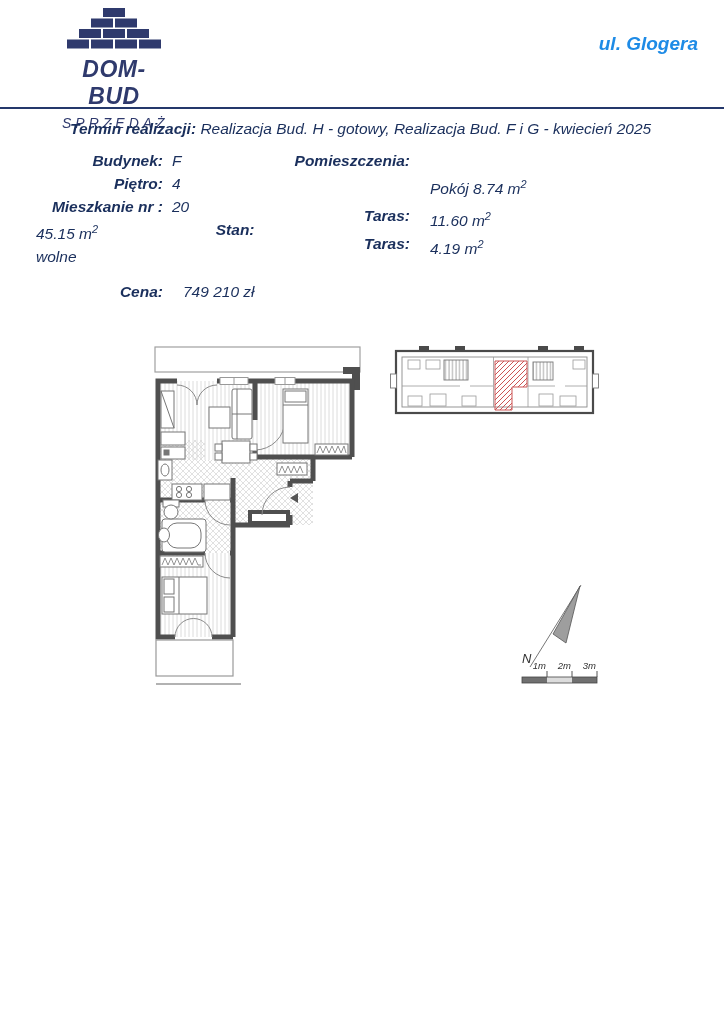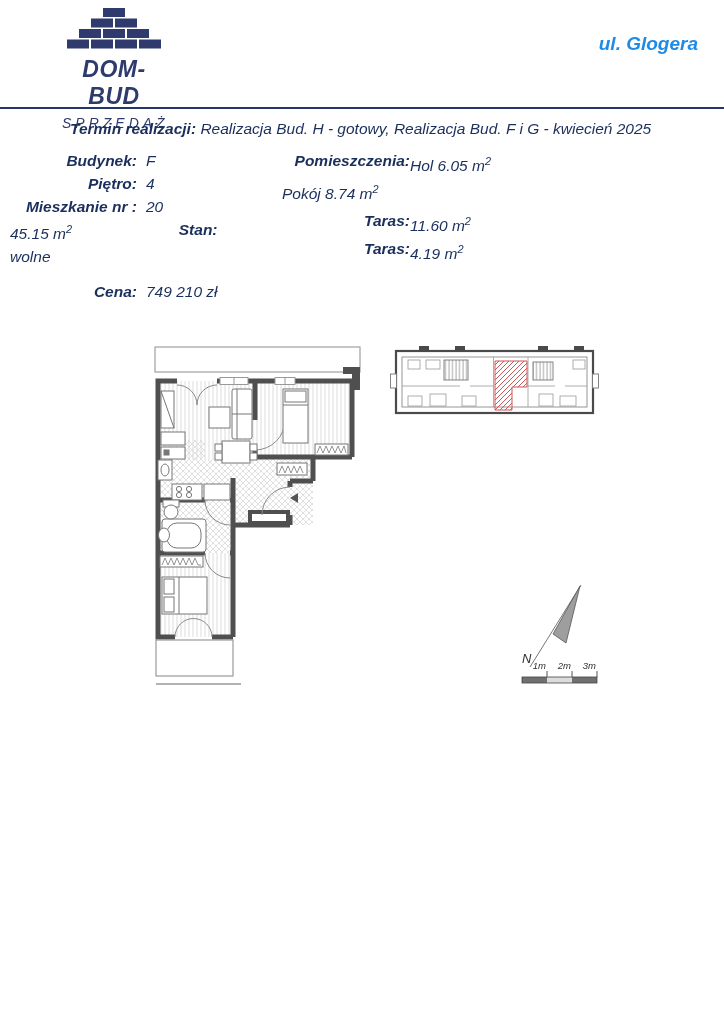--- a/index.html
+++ b/index.html
@@ -8,24 +8,24 @@
   
   .logo{position:absolute;left:62px;top:8px;width:104px;text-align:center;}
   .logo-title{font-size:23px;font-weight:800;color:#2f3a6d;margin-top:3px;letter-spacing:.5px;}
   .logo-sub{font-size:14px;letter-spacing:4px;color:#2f3a6d;margin-top:5px;font-weight:500;}
   .location{position:absolute;right:26px;top:33px;font-size:19px;font-weight:bold;color:#1e8be6;}
   .divider{position:absolute;left:0;top:107px;width:724px;height:2px;background:#24386b;}
   
   .realization{position:absolute;left:46px;top:120px;font-size:15.5px;}
   .realization b{font-weight:bold;margin-left:24px;}
   
-  .details{position:absolute;left:10px;top:149px;display:grid;grid-template-columns:127px auto;column-gap:9px;line-height:23px;font-size:15.5px;}
+  .details{position:absolute;left:36px;top:149px;display:grid;grid-template-columns:127px auto;column-gap:9px;line-height:23px;font-size:15.5px;}
   .details .lbl,.rooms .lbl{font-weight:bold;text-align:right;white-space:nowrap;}
-  .price{margin-top:12px;display:grid;grid-template-columns:127px auto;column-gap:9px;grid-column:1 / span 2;line-height:23px;}
-  .rooms{position:absolute;left:282px;top:150px;display:grid;grid-template-columns:128px auto;column-gap:0;line-height:22.5px;font-size:15.5px;}
+  .price{margin-top:12px;display:grid;grid-template-columns:127px auto;column-gap:20px;grid-column:1 / span 2;line-height:23px;}
+  .rooms{position:absolute;left:282px;top:150px;display:grid;grid-template-columns:128px auto;column-gap:20px;line-height:22.5px;font-size:15.5px;}
   .taras-gap{height:5px;grid-column:1 / span 2;}
   sup{font-size:11px;}
   .val{white-space:nowrap;}
   
   .plan-svg{position:absolute;left:148px;top:340px;}
   .building-svg{position:absolute;left:390px;top:344px;}
   .compass-svg{position:absolute;left:515px;top:578px;}
 </style>
 </head>
 <body>
@@ -69,21 +69,20 @@
     <span class="lbl">Stan:</span>
     <span class="val">wolne</span>
     <div class="price">
       <span class="lbl">Cena:</span>
       <span class="val">749 210 zł</span>
     </div>
   </div>
 
   <div class="rooms">
     <span class="lbl">Pomieszczenia:</span>
-    <span class="val"><span>Hol 6.05 m</span><sup>2</sup></span>
     <span class="lbl"></span>
     <span class="lbl"></span>
     <span class="lbl"></span>
     <span class="lbl"></span>
     <span class="val"><span>Pokój 8.74 m</span><sup>2</sup></span>
     <div class="taras-gap"></div>
     <span class="lbl">Taras:</span>
     <span class="val"><span>11.60 m</span><sup>2</sup></span>
     <span class="lbl">Taras:</span>
     <span class="val"><span>4.19 m</span><sup>2</sup></span>

